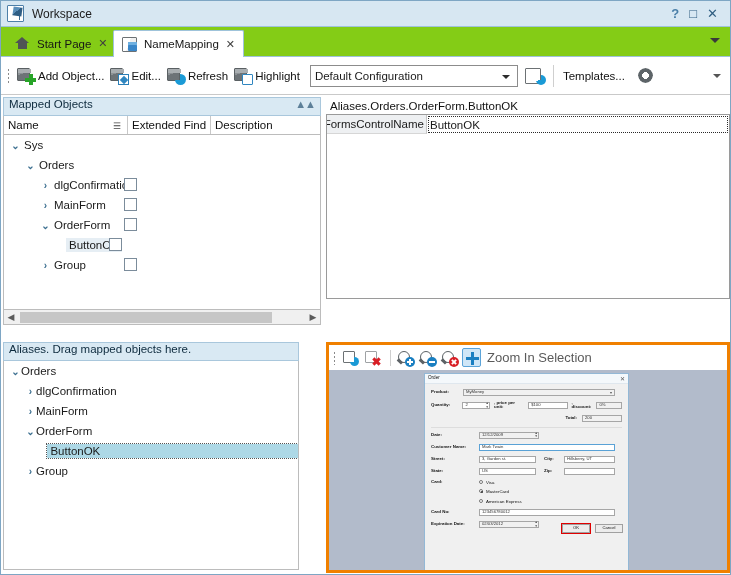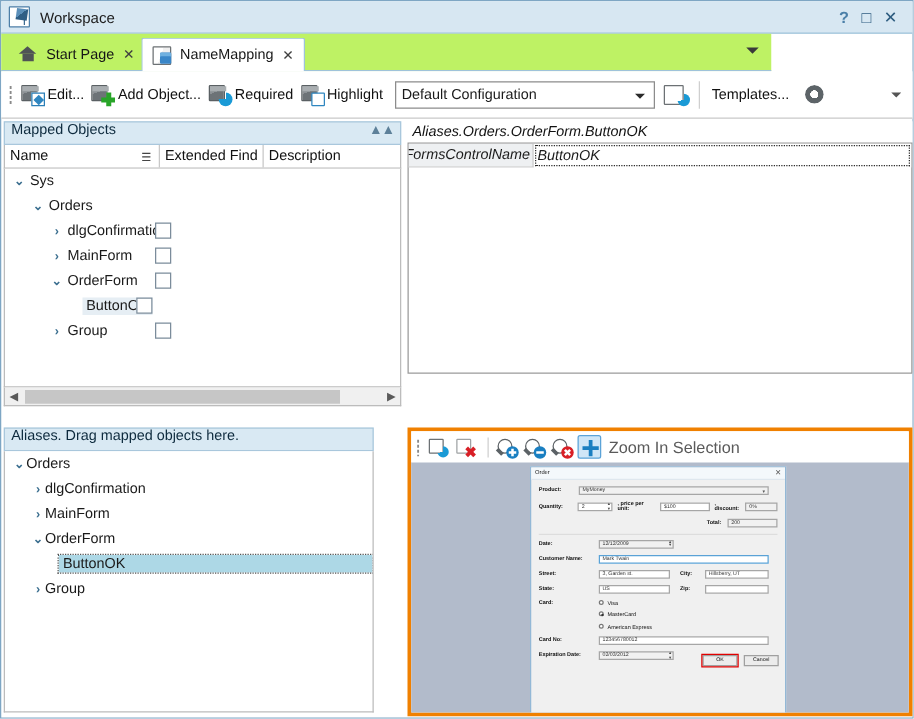--- a/index.html
+++ b/index.html
@@ -48,22 +48,22 @@
   }
   .titlebar-buttons {
     margin-left: auto; display: flex; align-items: center;
     gap: 10px; margin-right: 12px; color: #3b6c92;
   }
   .tb-btn { font-size: 13px; line-height: 1; cursor: default; color: #2e5d80; }
   .tb-btn.help { color: #4a7fa8; font-weight: bold; }
 
   
   .tabstrip {
-    position: absolute; left: 0; top: 26px; width: 616px; height: 30px;
-    background: #bef264;
+    position: absolute; left: 0; top: 26px; width: 729px; height: 30px;
+    background: #84cc16;
     border-bottom: 1px solid #9fc3da;
   }
   .tab {
     position: absolute; top: 3px; height: 27px;
     display: flex; align-items: center; padding: 0 8px;
     font-size: 11.5px; color: #161616;
   }
   .tab.active {
     background: #ffffff;
     border: 1px solid #9fc3da; border-bottom: none;
@@ -260,21 +260,21 @@
     overflow: hidden;
   }
   .alias-row { display:flex; align-items:center; height: 20px; font-size: 11.5px; }
   .alias-sel {
     background: #add8e6; outline: 1px dotted #555;
     width: 300px; padding: 1px 3px; margin-left: -3px;
   }
 
   
   #props-panel {
-    position: absolute; left: 325px; top: 96px; width: 404px; height: 238px; font-style: italic;
+    position: absolute; left: 325px; top: 96px; width: 404px; height: 238px;
   }
   .props-path {
     height: 17px; display:flex; align-items:center; padding-left: 4px;
     font-size: 11.5px; color: #111; background: #ffffff;
   }
   .props-grid {
     height: 185px; background: #ffffff; border: 1px solid #9a9a9a;
     position: relative;
   }
   .prop-row { display: flex; height: 19px; align-items: center; font-size: 11.5px; }
@@ -424,39 +424,39 @@
     </div>
     <div class="tabstrip-chev"></div>
   </div>
 
   <div class="toolbar">
     <div class="grip"></div>
 
     <div class="tbtn">
       <span class="box-icon">
         <span class="bx"></span>
-          <span class="badge pencil"></span>
-      </span>
-      <span>Edit...</span>
+          <span class="badge plus"></span>
+      </span>
+      <span>Add Object...</span>
     </div>
 
     <div class="tbtn">
       <span class="box-icon">
         <span class="bx"></span>
-          <span class="badge plus"></span>
-      </span>
-      <span>Add Object...</span>
+          <span class="badge pencil"></span>
+      </span>
+      <span>Edit...</span>
     </div>
 
     <div class="tbtn">
       <span class="box-icon">
         <span class="bx"></span>
           <span class="badge refresh"></span>
       </span>
-      <span>Required</span>
+      <span>Refresh</span>
     </div>
 
     <div class="tbtn">
       <span class="box-icon">
         <span class="bx"></span>
           <span class="badge monitor"></span>
       </span>
       <span>Highlight</span>
     </div>
 

